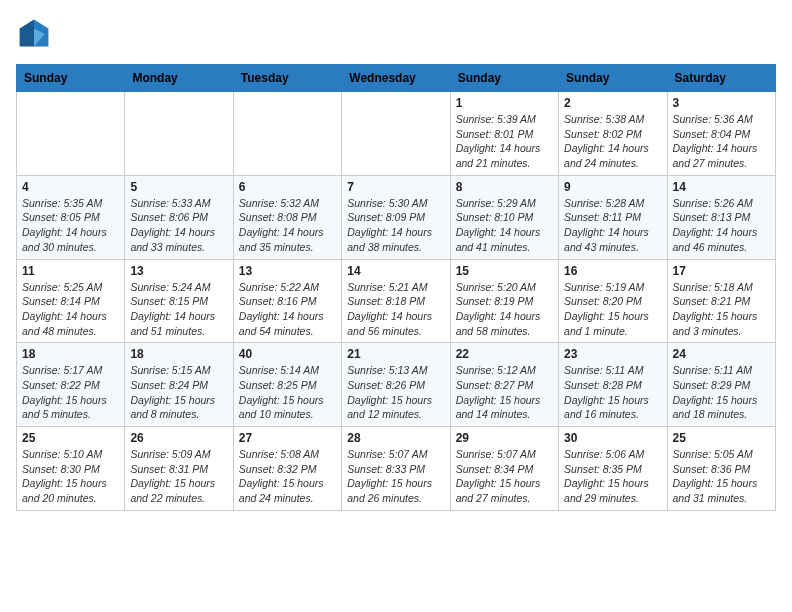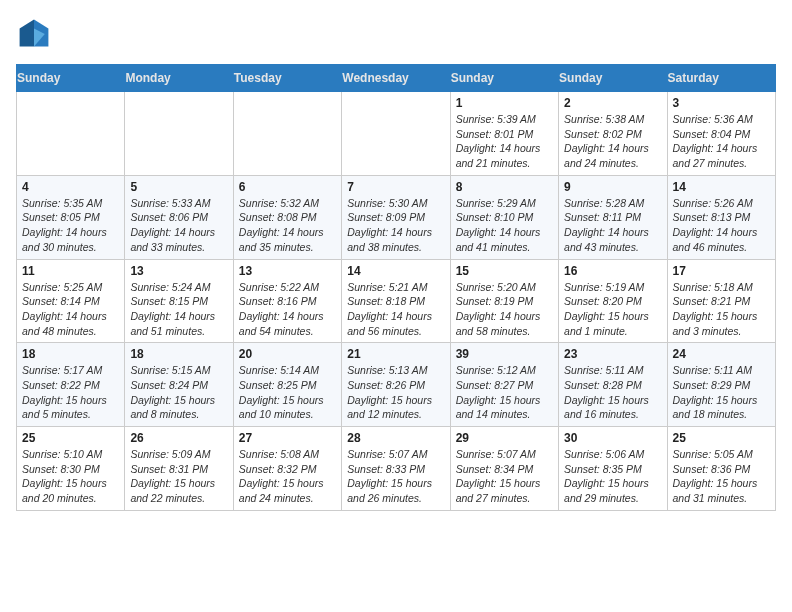--- a/index.html
+++ b/index.html
@@ -44,22 +44,22 @@
       font-size: 14px;
       color: #555;
     }
     .calendar {
       width: 100%;
       border-collapse: collapse;
       font-size: 11px;
     }
     .calendar th {
       background-color: #2a7bbf;
-      color: #e5e5e5;
-      padding: 6px 0;
+      color: #000000;
+      padding: 6px 7px;
       text-align: left;
       font-size: 12px;
       font-weight: bold;
       border: 1px solid #2a7bbf;
     }
     .calendar td {
       border: 1px solid #ccc;
       vertical-align: top;
       padding: 4px 5px;
       width: 108px;
@@ -204,29 +204,29 @@
       <tr>
         <td>
           <span class="day-num">18</span>
           <div class="day-info">Sunrise: 5:17 AM<br>Sunset: 8:22 PM<br>Daylight: 15 hours and 5 minutes.</div>
         </td>
         <td>
           <span class="day-num">18</span>
           <div class="day-info">Sunrise: 5:15 AM<br>Sunset: 8:24 PM<br>Daylight: 15 hours and 8 minutes.</div>
         </td>
         <td>
-          <span class="day-num">20</span>
+          <span class="day-num">40</span>
           <div class="day-info">Sunrise: 5:14 AM<br>Sunset: 8:25 PM<br>Daylight: 15 hours and 10 minutes.</div>
         </td>
         <td>
           <span class="day-num">21</span>
           <div class="day-info">Sunrise: 5:13 AM<br>Sunset: 8:26 PM<br>Daylight: 15 hours and 12 minutes.</div>
         </td>
         <td>
-          <span class="day-num">39</span>
+          <span class="day-num">22</span>
           <div class="day-info">Sunrise: 5:12 AM<br>Sunset: 8:27 PM<br>Daylight: 15 hours and 14 minutes.</div>
         </td>
         <td>
           <span class="day-num">23</span>
           <div class="day-info">Sunrise: 5:11 AM<br>Sunset: 8:28 PM<br>Daylight: 15 hours and 16 minutes.</div>
         </td>
         <td>
           <span class="day-num">24</span>
           <div class="day-info">Sunrise: 5:11 AM<br>Sunset: 8:29 PM<br>Daylight: 15 hours and 18 minutes.</div>
         </td>

